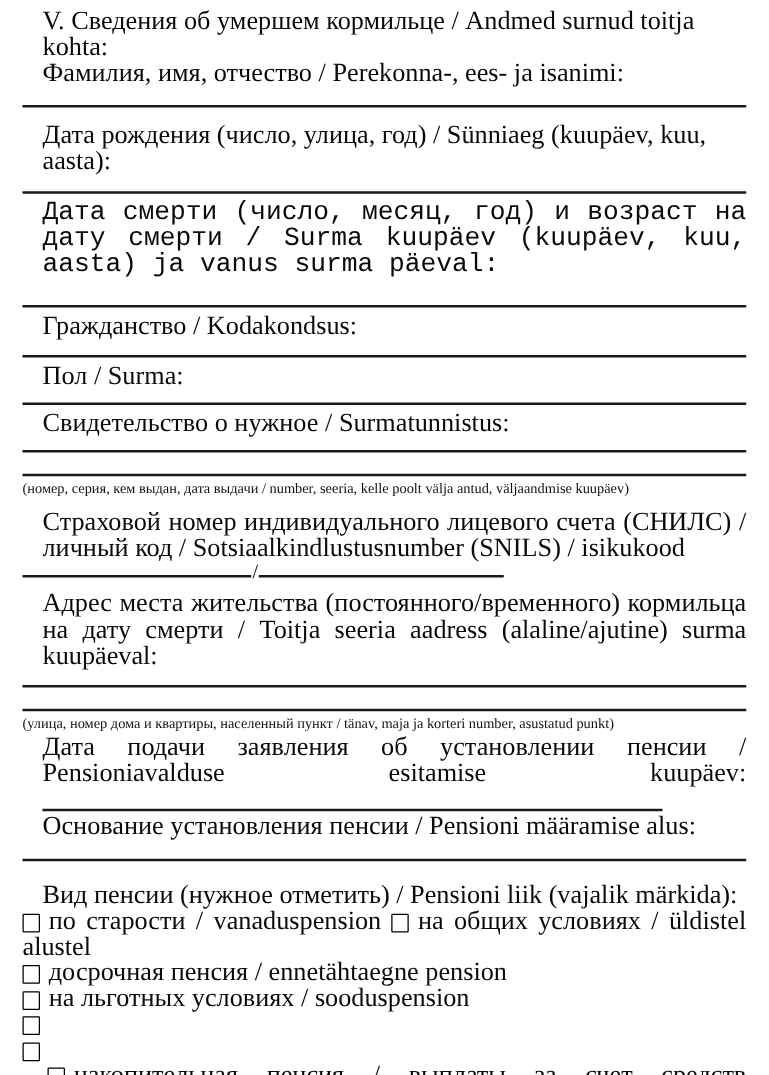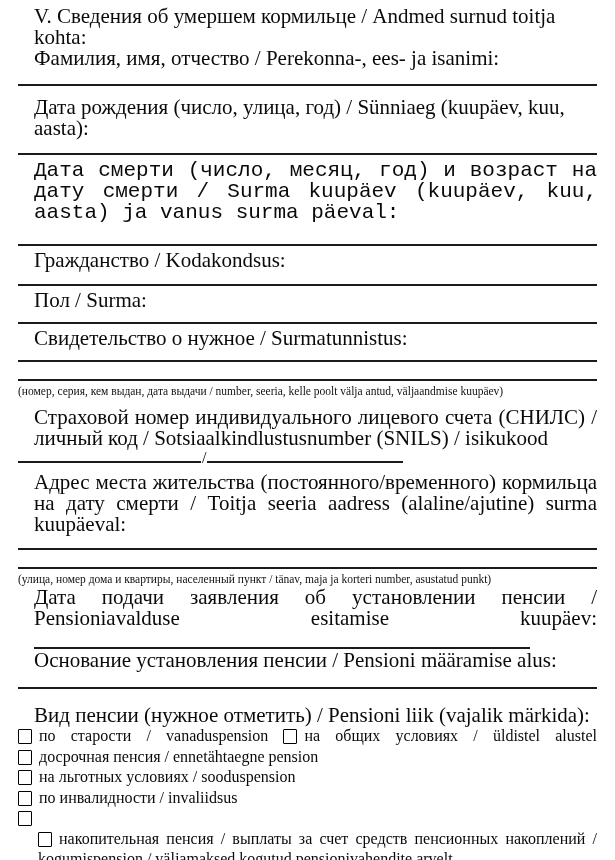--- a/index.html
+++ b/index.html
@@ -63,21 +63,21 @@
   .snils-line-right { width: 196px; }
   .snils-sep { padding: 0 1px; }
   .inline-line {
     display: inline-block;
     border-bottom: 2px solid #1b1b1b;
     height: 5px;
     width: 496px;
     vertical-align: -3px;
   }
   .cbrow {
-    font-size: 16px;
+    font-size: 21px;
     line-height: 20.5px;
   }
   .cbrow.two {
     text-align: justify;
     text-align-last: justify;
   }
   .cbrow.wrapjust {
     text-align: justify;
     text-align-last: left;
     margin-left: 20px;
@@ -142,21 +142,21 @@
 
   <div class="cbrow">
     <span class="cb"></span><span>досрочная пенсия / ennetähtaegne pension</span>
   </div>
 
   <div class="cbrow">
     <span class="cb"></span><span>на льготных условиях / sooduspension</span>
   </div>
 
   <div class="cbrow">
-    <span class="cb"></span><span>по инвалидности / invaliidsus</span>
+    <span class="cb"></span>
   </div>
 
   <div class="cbrow">
     <span class="cb"></span>
   </div>
 
   <div class="cbrow wrapjust">
     <span class="cb"></span><span>накопительная пенсия / выплаты за счет средств пенсионных накоплений / kogumispension / väljamaksed kogutud pensionivahendite arvelt</span>
   </div>
 

